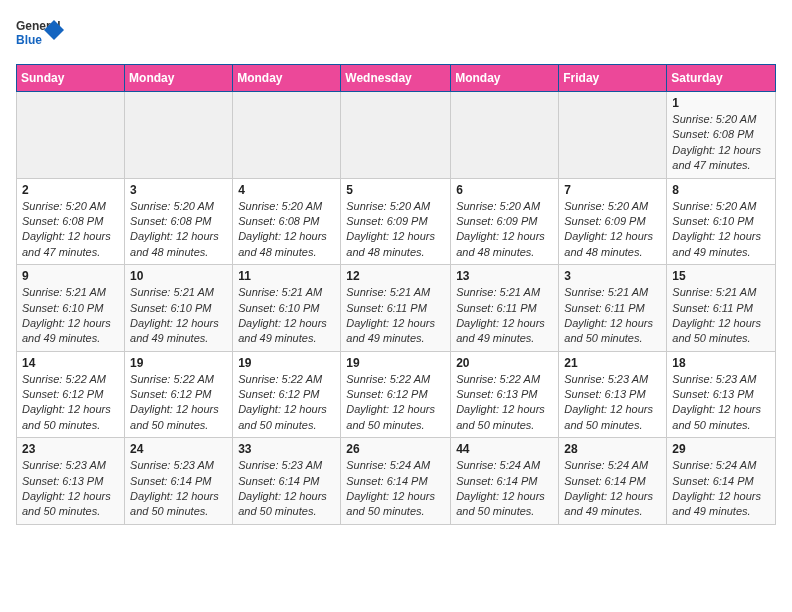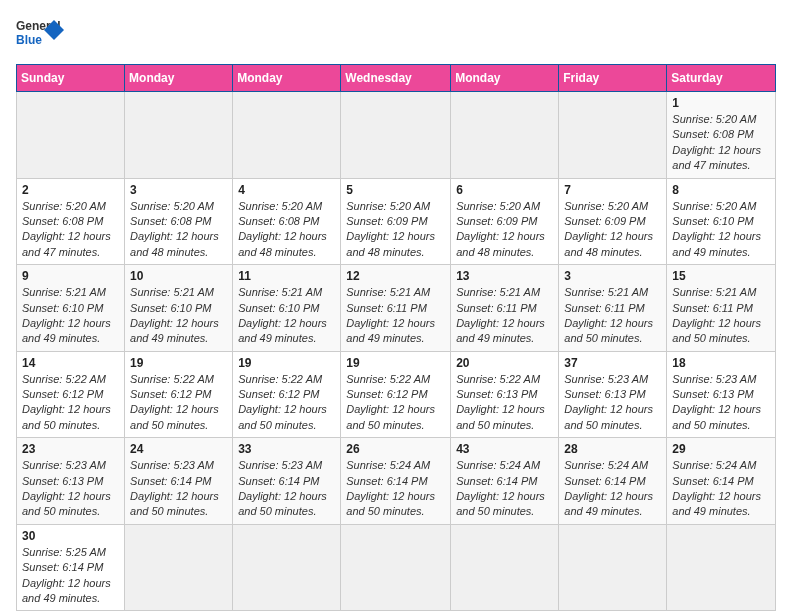--- a/index.html
+++ b/index.html
@@ -235,21 +235,21 @@
 Sunset: 6:12 PM
 Daylight: 12 hours and 50 minutes.</div>
         </td>
         <td>
           <span class="day-number">20</span>
           <div class="day-info" style="white-space: pre-line;">Sunrise: 5:22 AM
 Sunset: 6:13 PM
 Daylight: 12 hours and 50 minutes.</div>
         </td>
         <td>
-          <span class="day-number">37</span>
+          <span class="day-number">21</span>
           <div class="day-info" style="white-space: pre-line;">Sunrise: 5:23 AM
 Sunset: 6:13 PM
 Daylight: 12 hours and 50 minutes.</div>
         </td>
         <td>
           <span class="day-number">18</span>
           <div class="day-info" style="white-space: pre-line;">Sunrise: 5:23 AM
 Sunset: 6:13 PM
 Daylight: 12 hours and 50 minutes.</div>
         </td>
@@ -273,46 +273,32 @@
 Sunset: 6:14 PM
 Daylight: 12 hours and 50 minutes.</div>
         </td>
         <td>
           <span class="day-number">26</span>
           <div class="day-info" style="white-space: pre-line;">Sunrise: 5:24 AM
 Sunset: 6:14 PM
 Daylight: 12 hours and 50 minutes.</div>
         </td>
         <td>
-          <span class="day-number">43</span>
+          <span class="day-number">44</span>
           <div class="day-info" style="white-space: pre-line;">Sunrise: 5:24 AM
 Sunset: 6:14 PM
 Daylight: 12 hours and 50 minutes.</div>
         </td>
         <td>
           <span class="day-number">28</span>
           <div class="day-info" style="white-space: pre-line;">Sunrise: 5:24 AM
 Sunset: 6:14 PM
 Daylight: 12 hours and 49 minutes.</div>
         </td>
         <td>
           <span class="day-number">29</span>
           <div class="day-info" style="white-space: pre-line;">Sunrise: 5:24 AM
 Sunset: 6:14 PM
 Daylight: 12 hours and 49 minutes.</div>
         </td>
-      </tr>
-      <tr class="row-even">
-        <td>
-          <span class="day-number">30</span>
-          <div class="day-info" style="white-space: pre-line;">Sunrise: 5:25 AM
-Sunset: 6:14 PM
-Daylight: 12 hours and 49 minutes.</div>
-        </td>
-        <td class="empty"></td>
-        <td class="empty"></td>
-        <td class="empty"></td>
-        <td class="empty"></td>
-        <td class="empty"></td>
-        <td class="empty"></td>
       </tr>
     </tbody>
 </table>
 
 </body></html>

